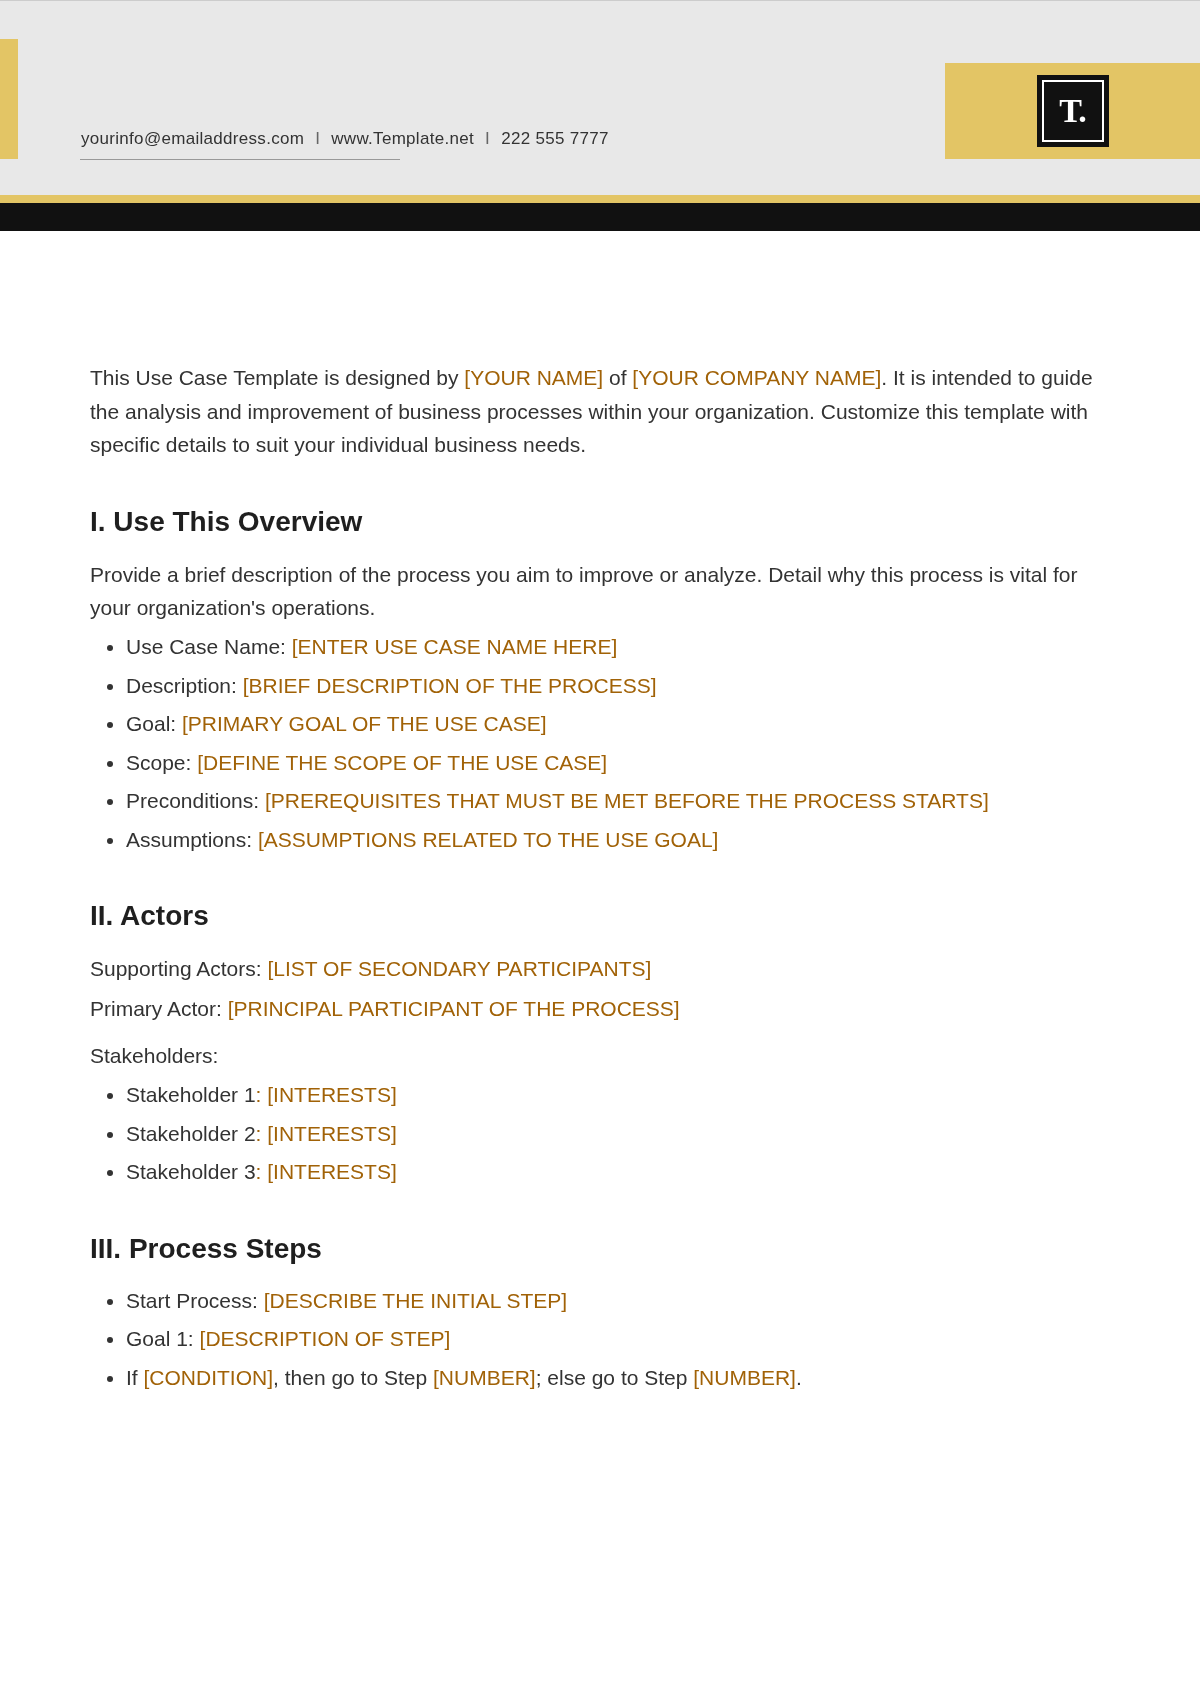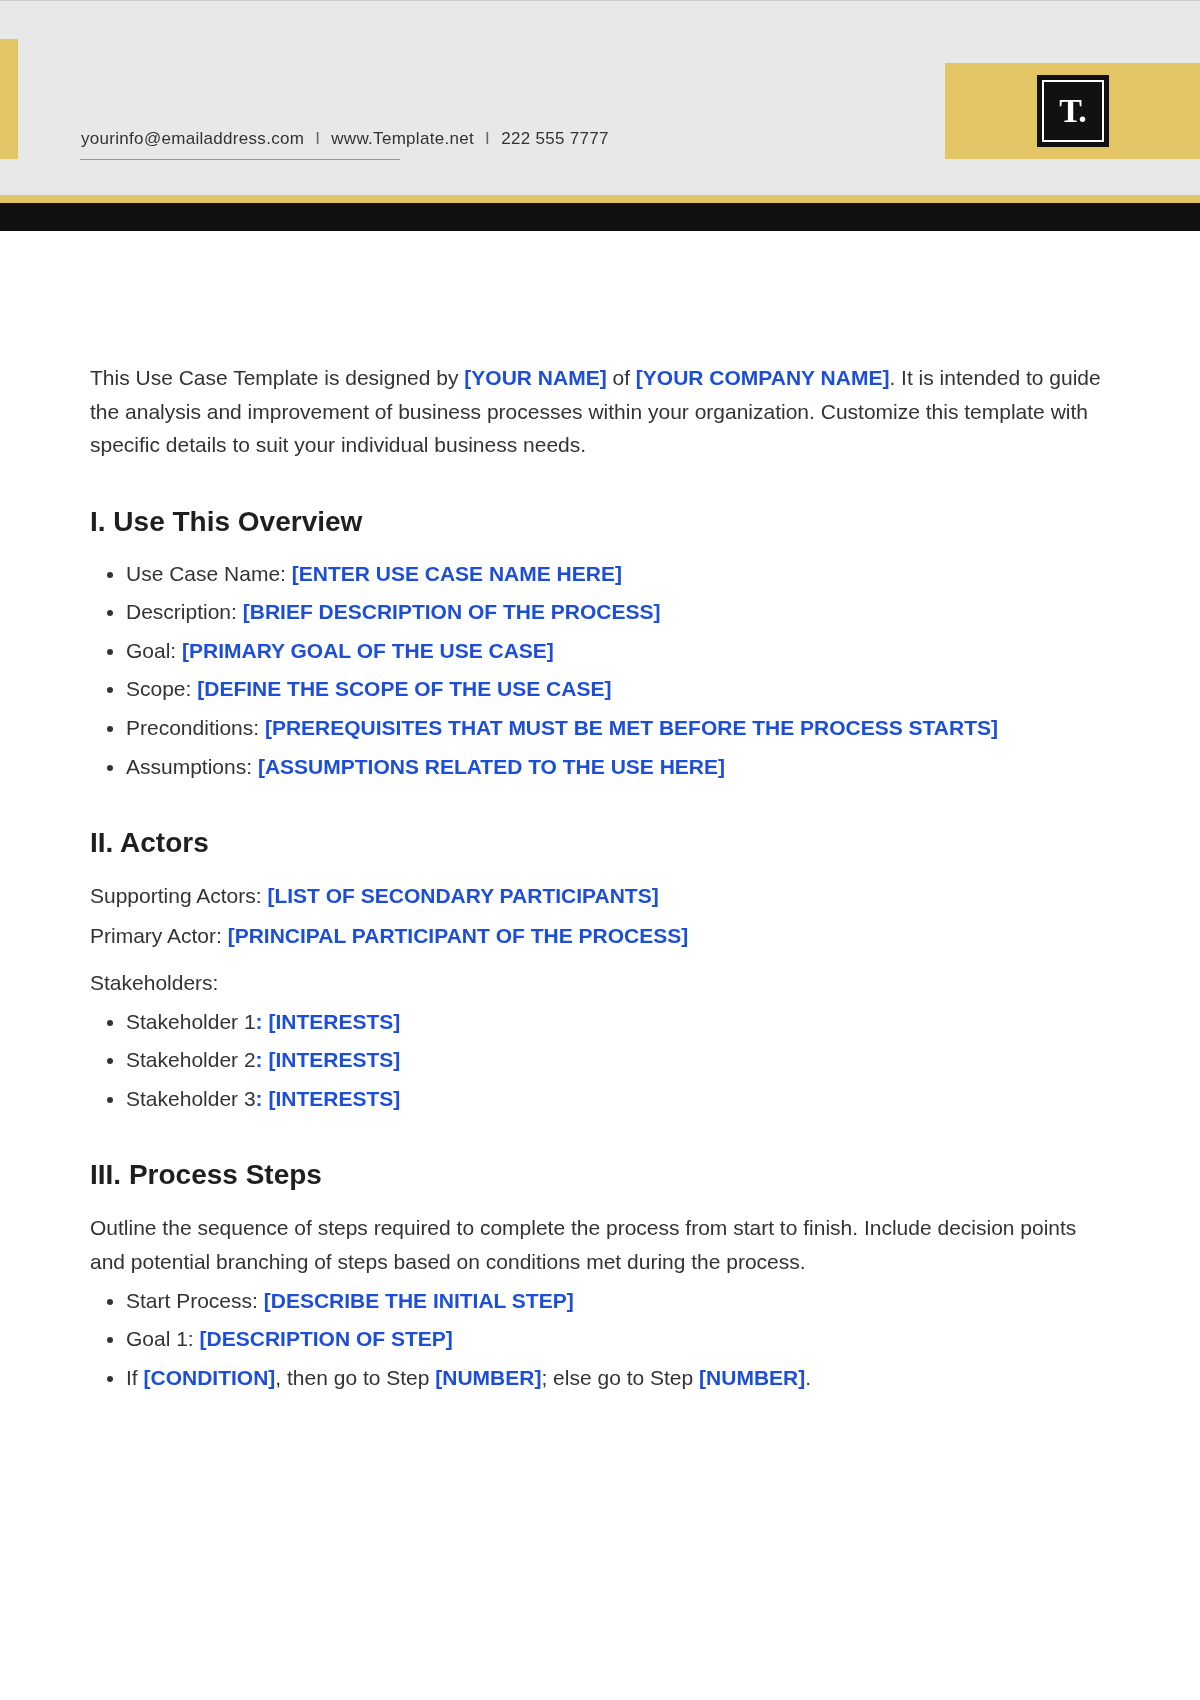--- a/index.html
+++ b/index.html
@@ -109,21 +109,21 @@
   padding-left: 36px;
   margin-top: 4px;
   margin-bottom: 8px;
 }
 ul li {
   font-size: 21px;
   line-height: 1.55;
   color: #333;
   margin-bottom: 6px;
 }
-strong { font-weight: 700; color: #1d4ed8; }
+strong { font-weight: 400; color: #a16207; }
 .sep { color: #666; padding: 0 6px; }
 </style>
 </head>
 <body>
 
 <div class="header-bar">
   <div class="gold-tab-left"></div>
   <div class="contact-line">
     <span>yourinfo@emailaddress.com</span>
     <span class="sep">I</span>
@@ -142,40 +142,40 @@
 <div class="stripe-black"></div>
 
 <div class="content">
 
 
   <p class="intro">
     <span>This Use Case Template is designed by </span><strong>[YOUR NAME]</strong><span> of </span><strong>[YOUR COMPANY NAME]</strong><span>. It is intended to guide the analysis and improvement of business processes within your organization. Customize this template with specific details to suit your individual business needs.</span>
   </p>
 
   <h2 class="section">I. Use This Overview</h2>
+  <p class="section-desc">Provide a brief description of the process you aim to improve or analyze. Detail why this process is vital for your organization's operations.</p>
   <ul>
     <li><span>Use Case Name: </span><strong>[ENTER USE CASE NAME HERE]</strong></li>
     <li><span>Description: </span><strong>[BRIEF DESCRIPTION OF THE PROCESS]</strong></li>
     <li><span>Goal: </span><strong>[PRIMARY GOAL OF THE USE CASE]</strong></li>
     <li><span>Scope: </span><strong>[DEFINE THE SCOPE OF THE USE CASE]</strong></li>
     <li><span>Preconditions: </span><strong>[PREREQUISITES THAT MUST BE MET BEFORE THE PROCESS STARTS]</strong></li>
-    <li><span>Assumptions: </span><strong>[ASSUMPTIONS RELATED TO THE USE HERE]</strong></li>
+    <li><span>Assumptions: </span><strong>[ASSUMPTIONS RELATED TO THE USE GOAL]</strong></li>
   </ul>
 
   <h2 class="section">II. Actors</h2>
   <p class="line" style="margin-top:14px"><span>Supporting Actors: </span><strong>[LIST OF SECONDARY PARTICIPANTS]</strong></p>
   <p class="line"><span>Primary Actor: </span><strong>[PRINCIPAL PARTICIPANT OF THE PROCESS]</strong></p>
   <p class="line" style="margin-top:14px">Stakeholders:</p>
   <ul>
     <li><span>Stakeholder 1</span><strong>: </strong><strong>[INTERESTS]</strong></li>
     <li><span>Stakeholder 2</span><strong>: </strong><strong>[INTERESTS]</strong></li>
     <li><span>Stakeholder 3</span><strong>: </strong><strong>[INTERESTS]</strong></li>
   </ul>
 
   <h2 class="section">III. Process Steps</h2>
-  <p class="section-desc">Outline the sequence of steps required to complete the process from start to finish. Include decision points and potential branching of steps based on conditions met during the process.</p>
   <ul>
     <li><span>Start Process: </span><strong>[DESCRIBE THE INITIAL STEP]</strong></li>
     <li><span>Goal 1: </span><strong>[DESCRIPTION OF STEP]</strong></li>
     <li><span>If </span><strong>[CONDITION]</strong><span>, then go to Step </span><strong>[NUMBER]</strong><span>; else go to Step </span><strong>[NUMBER]</strong><span>.</span></li>
   </ul>
 
 </div>
 
 </body></html>

